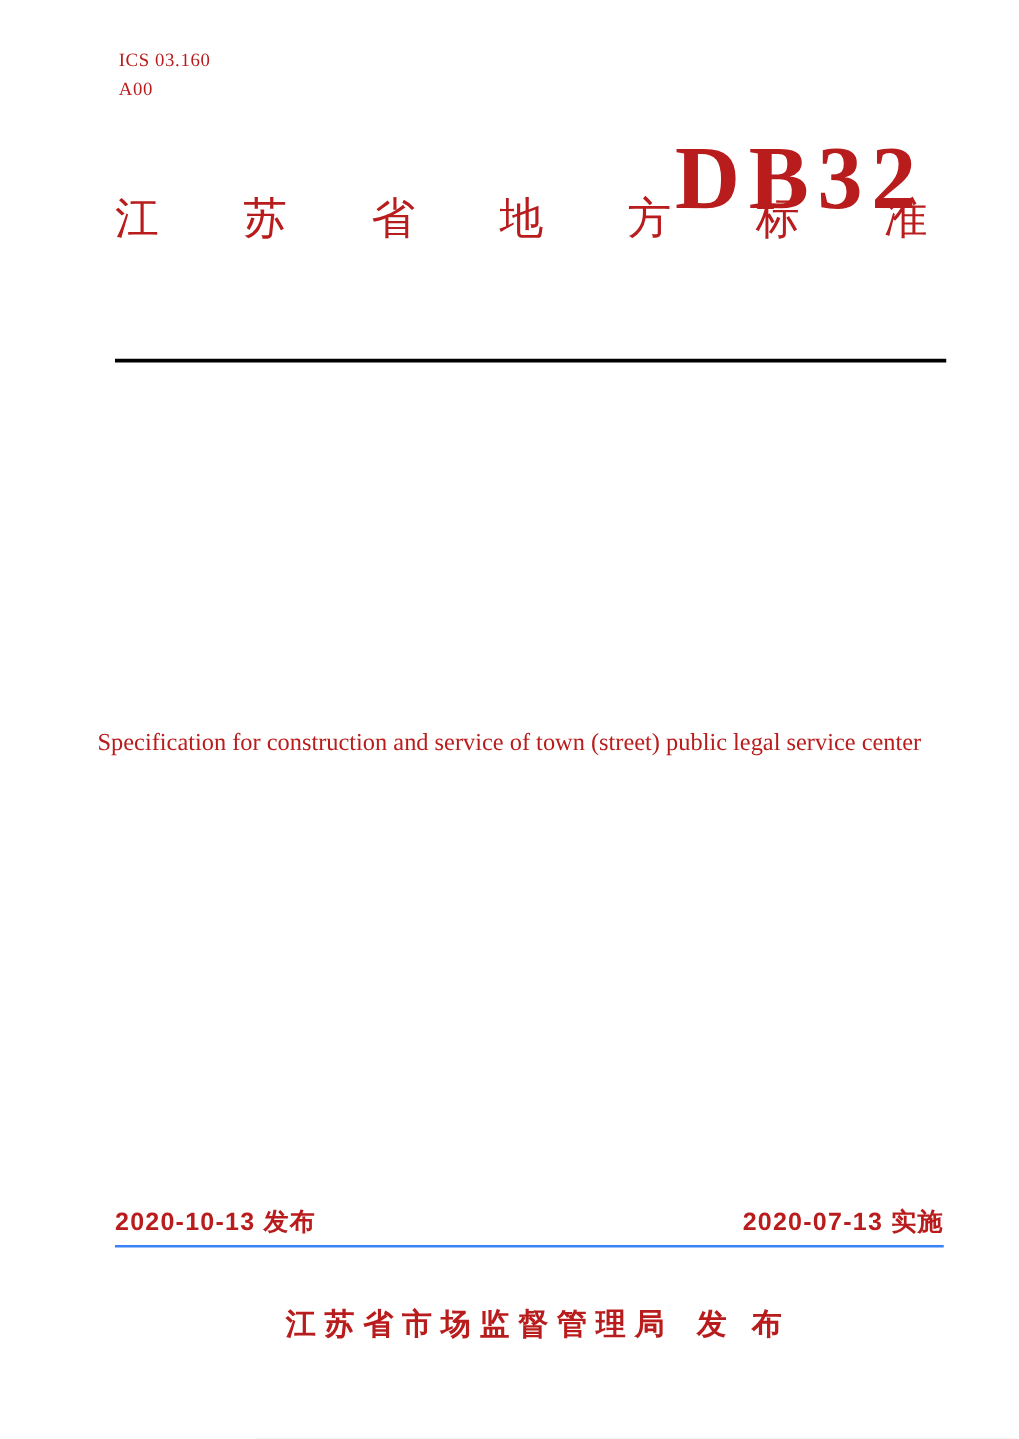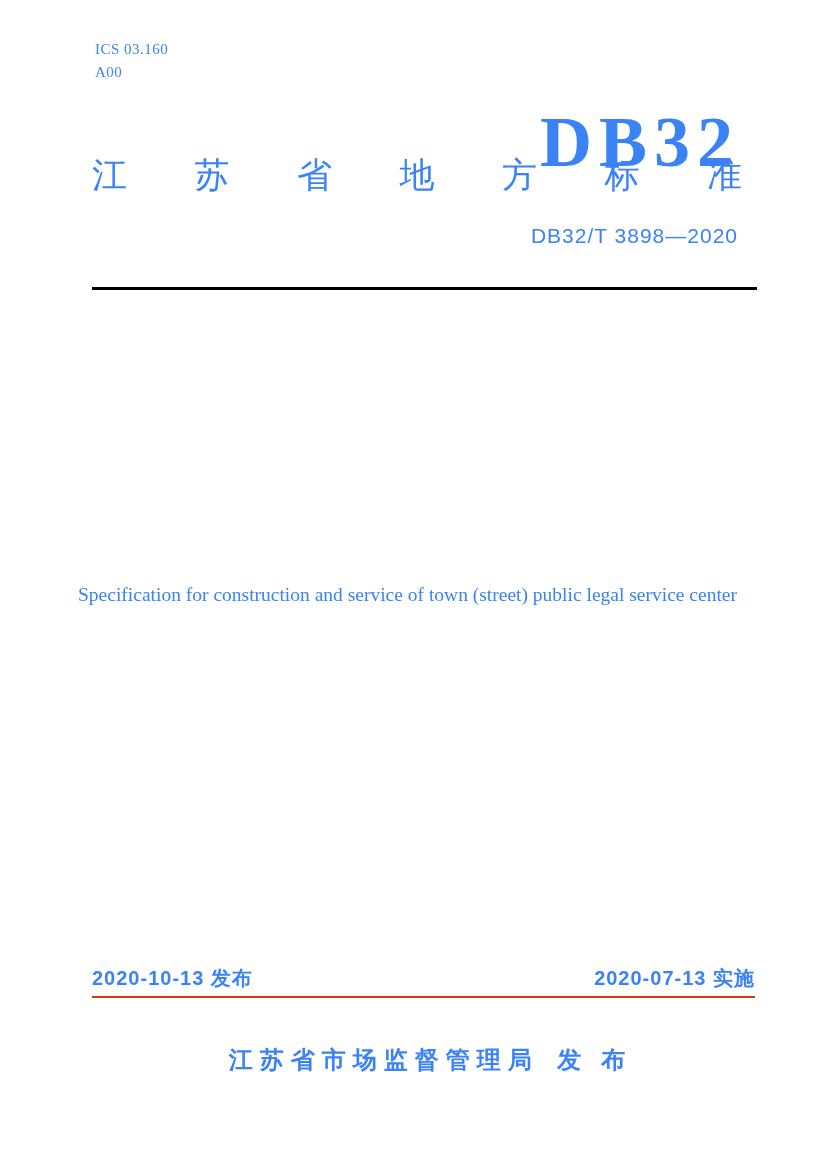--- a/index.html
+++ b/index.html
@@ -2,21 +2,21 @@
 <html><head>
 <meta charset="utf-8">
 <style>
   html, body { margin: 0; padding: 0; background: #e8e8e8; }
   .page {
     position: relative;
     width: 815px;
     height: 1151px;
     margin: 0 auto;
     background: #ffffff;
-    color: #3b82f6;
+    color: #b91c1c;
     overflow: hidden;
     font-family: "Liberation Sans", sans-serif;
   }
 
   
   .ics-block {
     position: absolute;
     left: 95px;
     top: 38px;
     font-size: 15px;
@@ -98,21 +98,21 @@
 
   
   .dates-row {
     position: absolute;
     left: 92px;
     top: 966px;
     width: 663px;
     display: flex;
     justify-content: space-between;
     align-items: baseline;
-    border-bottom: 2px solid #c2410c;
+    border-bottom: 2px solid #3b82f6;
     padding-bottom: 6px;
     font-size: 20px;
     line-height: 24px;
     font-weight: bold;
     letter-spacing: 1px;
   }
 
   
   .publisher-row {
     position: absolute;
@@ -143,21 +143,20 @@
   <div class="std-name-row">
     <span>江</span>
     <span>苏</span>
     <span>省</span>
     <span>地</span>
     <span>方</span>
     <span>标</span>
     <span>准</span>
   </div>
 
-  <div class="std-number">DB32/T 3898—2020</div>
 
   <div class="header-rule"></div>
 
 
   <div class="doc-title-en">Specification for construction and service of town (street) public legal service center</div>
 
   <div class="dates-row">
     <span>2020-10-13 发布</span>
     <span>2020-07-13 实施</span>
   </div>

